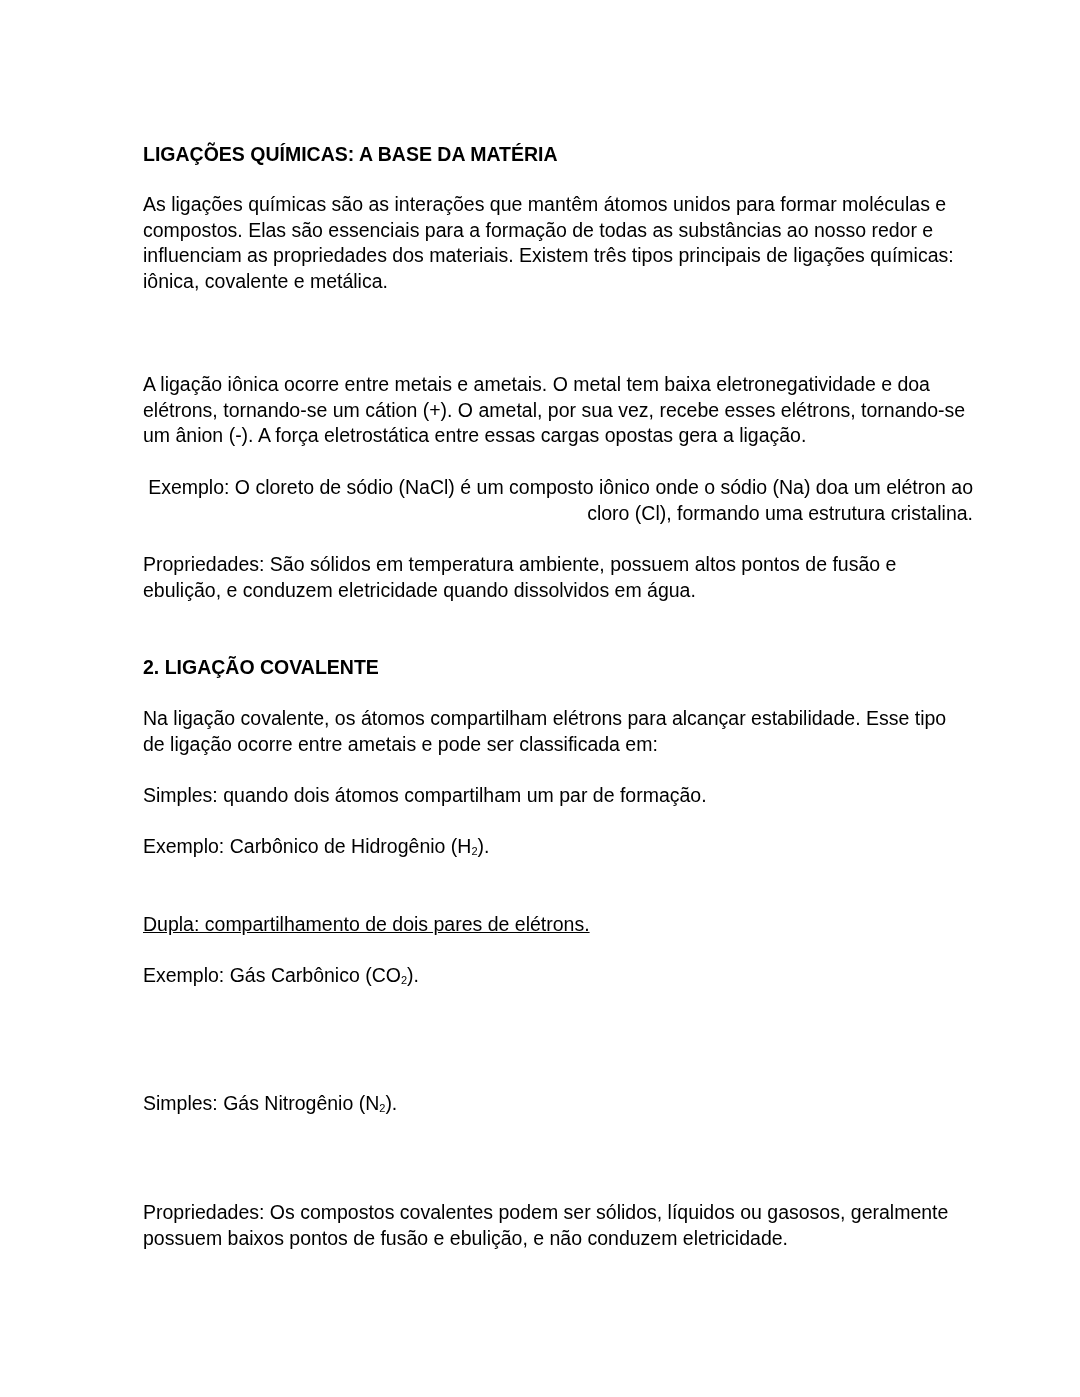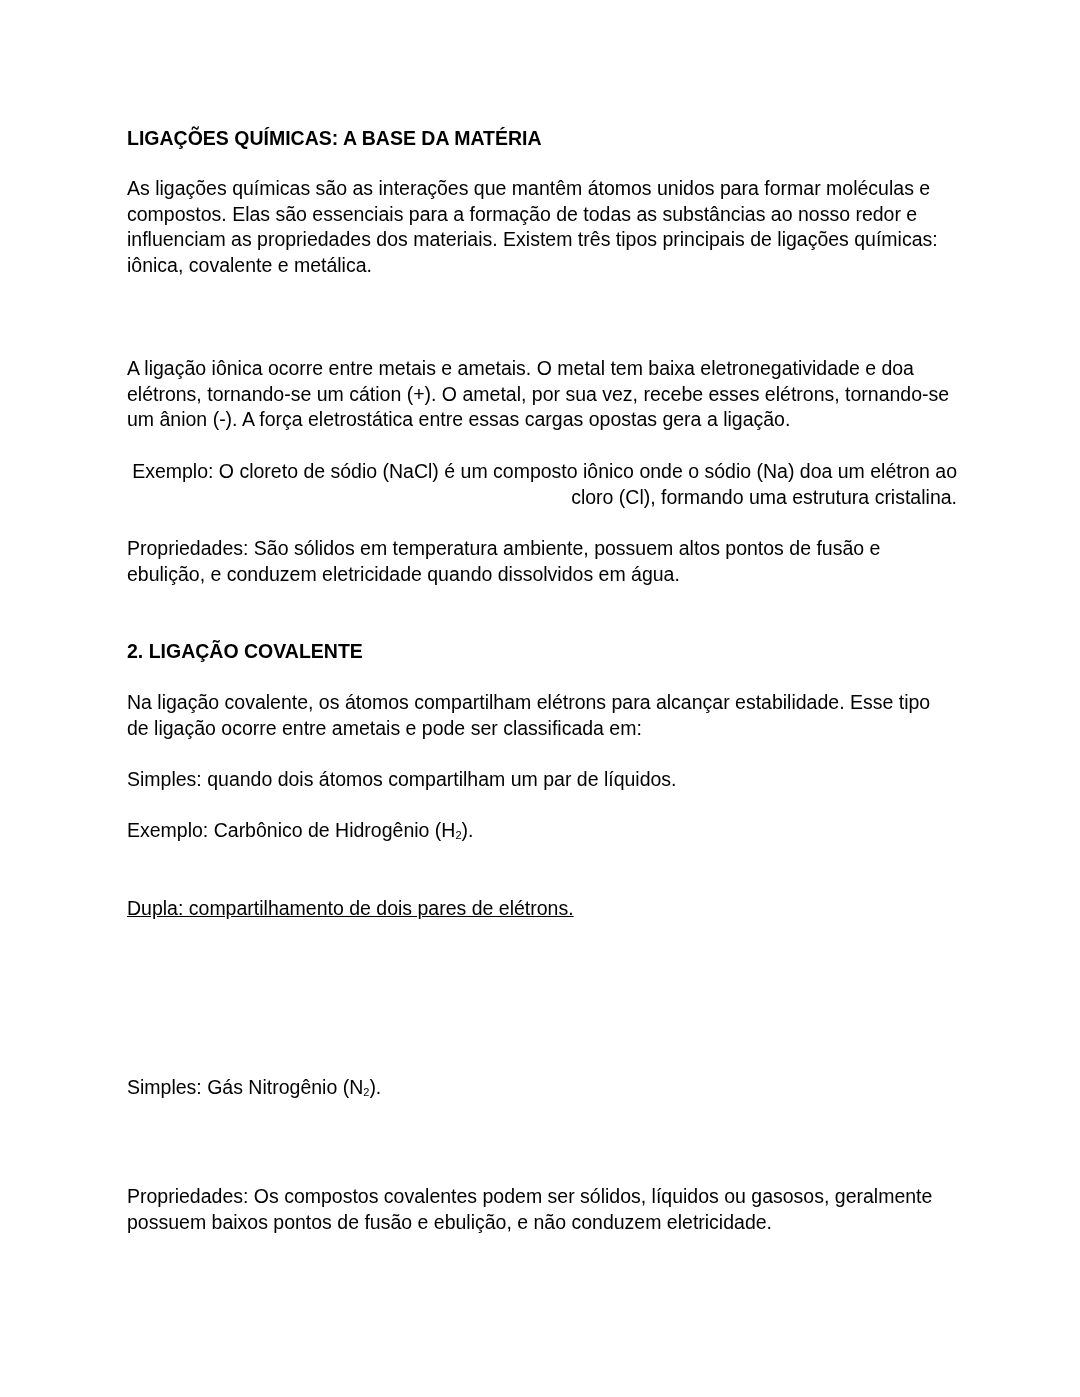--- a/index.html
+++ b/index.html
@@ -1,19 +1,19 @@
 <!DOCTYPE html>
 <html><head>
 <meta charset="utf-8">
 <style>
   html, body { margin: 0; padding: 0; background: #ffffff; }
   body { width: 1080px; height: 1397px; position: relative; overflow: hidden;
          font-family: "Liberation Sans", sans-serif; color: #000000; }
   .page { position: absolute; left: 0; top: 0; width: 1080px; height: 1397px; background: #ffffff; }
-  .blk { position: absolute; left: 127px; width: 830px; font-size: 19.5px; line-height: 25.7px; margin: 0; }
+  .blk { position: absolute; left: 127px; width: 830px; font-size: 19.5px; line-height: 25.7px; margin: 16px; }
   .h { font-weight: bold; font-size: 19.5px; }
   sub { font-size: 11px; vertical-align: -2px; line-height: 0; }
 </style>
 </head>
 <body>
 
 <div class="page">
 
   <h1 class="blk h" style="top:126px;">LIGAÇÕES QUÍMICAS: A BASE DA MATÉRIA</h1>
 
@@ -23,25 +23,26 @@
   <p class="blk" style="top:356px;">A ligação iônica ocorre entre metais e ametais. O metal tem baixa eletronegatividade e doa elétrons, tornando-se um cátion (+). O ametal, por sua vez, recebe esses elétrons, tornando-se um ânion (-). A força eletrostática entre essas cargas opostas gera a ligação.</p>
 
   <p class="blk" style="top:459px;text-align:right;">Exemplo: O cloreto de sódio (NaCl) é um composto iônico onde o sódio (Na) doa um elétron ao cloro (Cl), formando uma estrutura cristalina.</p>
 
   <p class="blk" style="top:536px;">Propriedades: São sólidos em temperatura ambiente, possuem altos pontos de fusão e ebulição, e conduzem eletricidade quando dissolvidos em água.</p>
 
   <h2 class="blk h" style="top:639px;">2. LIGAÇÃO COVALENTE</h2>
 
   <p class="blk" style="top:690px;">Na ligação covalente, os átomos compartilham elétrons para alcançar estabilidade. Esse tipo de ligação ocorre entre ametais e pode ser classificada em:</p>
 
-  <p class="blk" style="top:767px;">Simples: quando dois átomos compartilham um par de líquidos.</p>
+  <p class="blk" style="top:767px;">Simples: quando dois átomos compartilham um par de formação.</p>
 
   <p class="blk" style="top:818px;"><span>Exemplo: Carbônico de Hidrogênio (H</span><sub>2</sub><span>).</span></p>
 
   <p class="blk" style="top:896px;text-decoration:underline;">Dupla: compartilhamento de dois pares de elétrons.</p>
 
+  <p class="blk" style="top:947px;"><span>Exemplo: Gás Carbônico (CO</span><sub>2</sub><span>).</span></p>
 
 
   <p class="blk" style="top:1075px;"><span>Simples: Gás Nitrogênio (N</span><sub>2</sub><span>).</span></p>
 
   <p class="blk" style="top:1184px;">Propriedades: Os compostos covalentes podem ser sólidos, líquidos ou gasosos, geralmente possuem baixos pontos de fusão e ebulição, e não conduzem eletricidade.</p>
 
 </div>
 
 </body></html>

